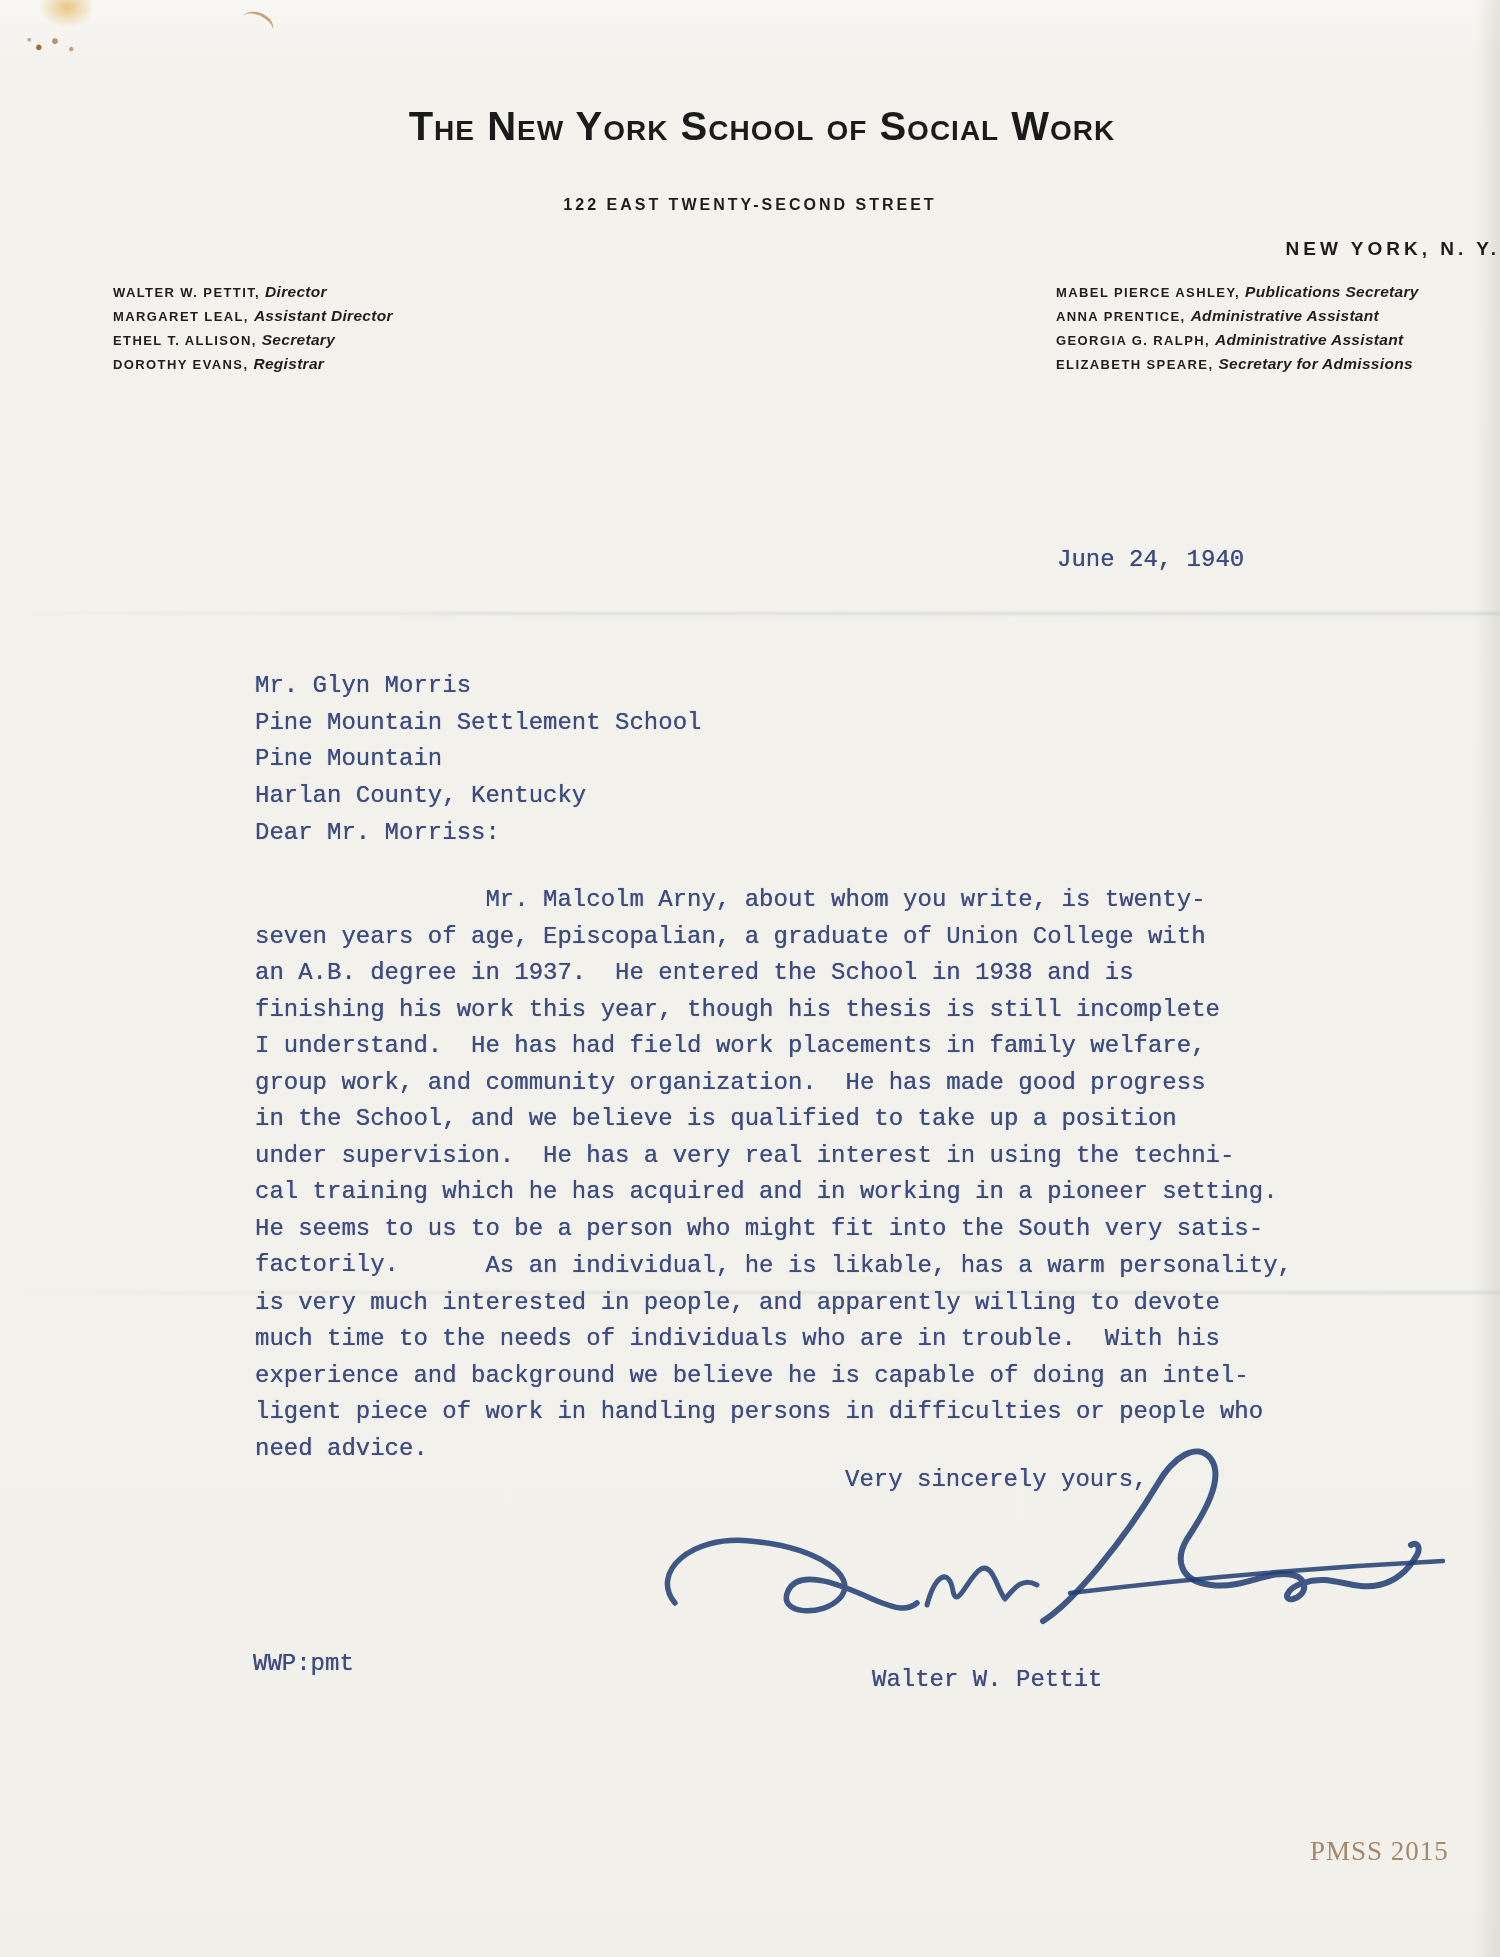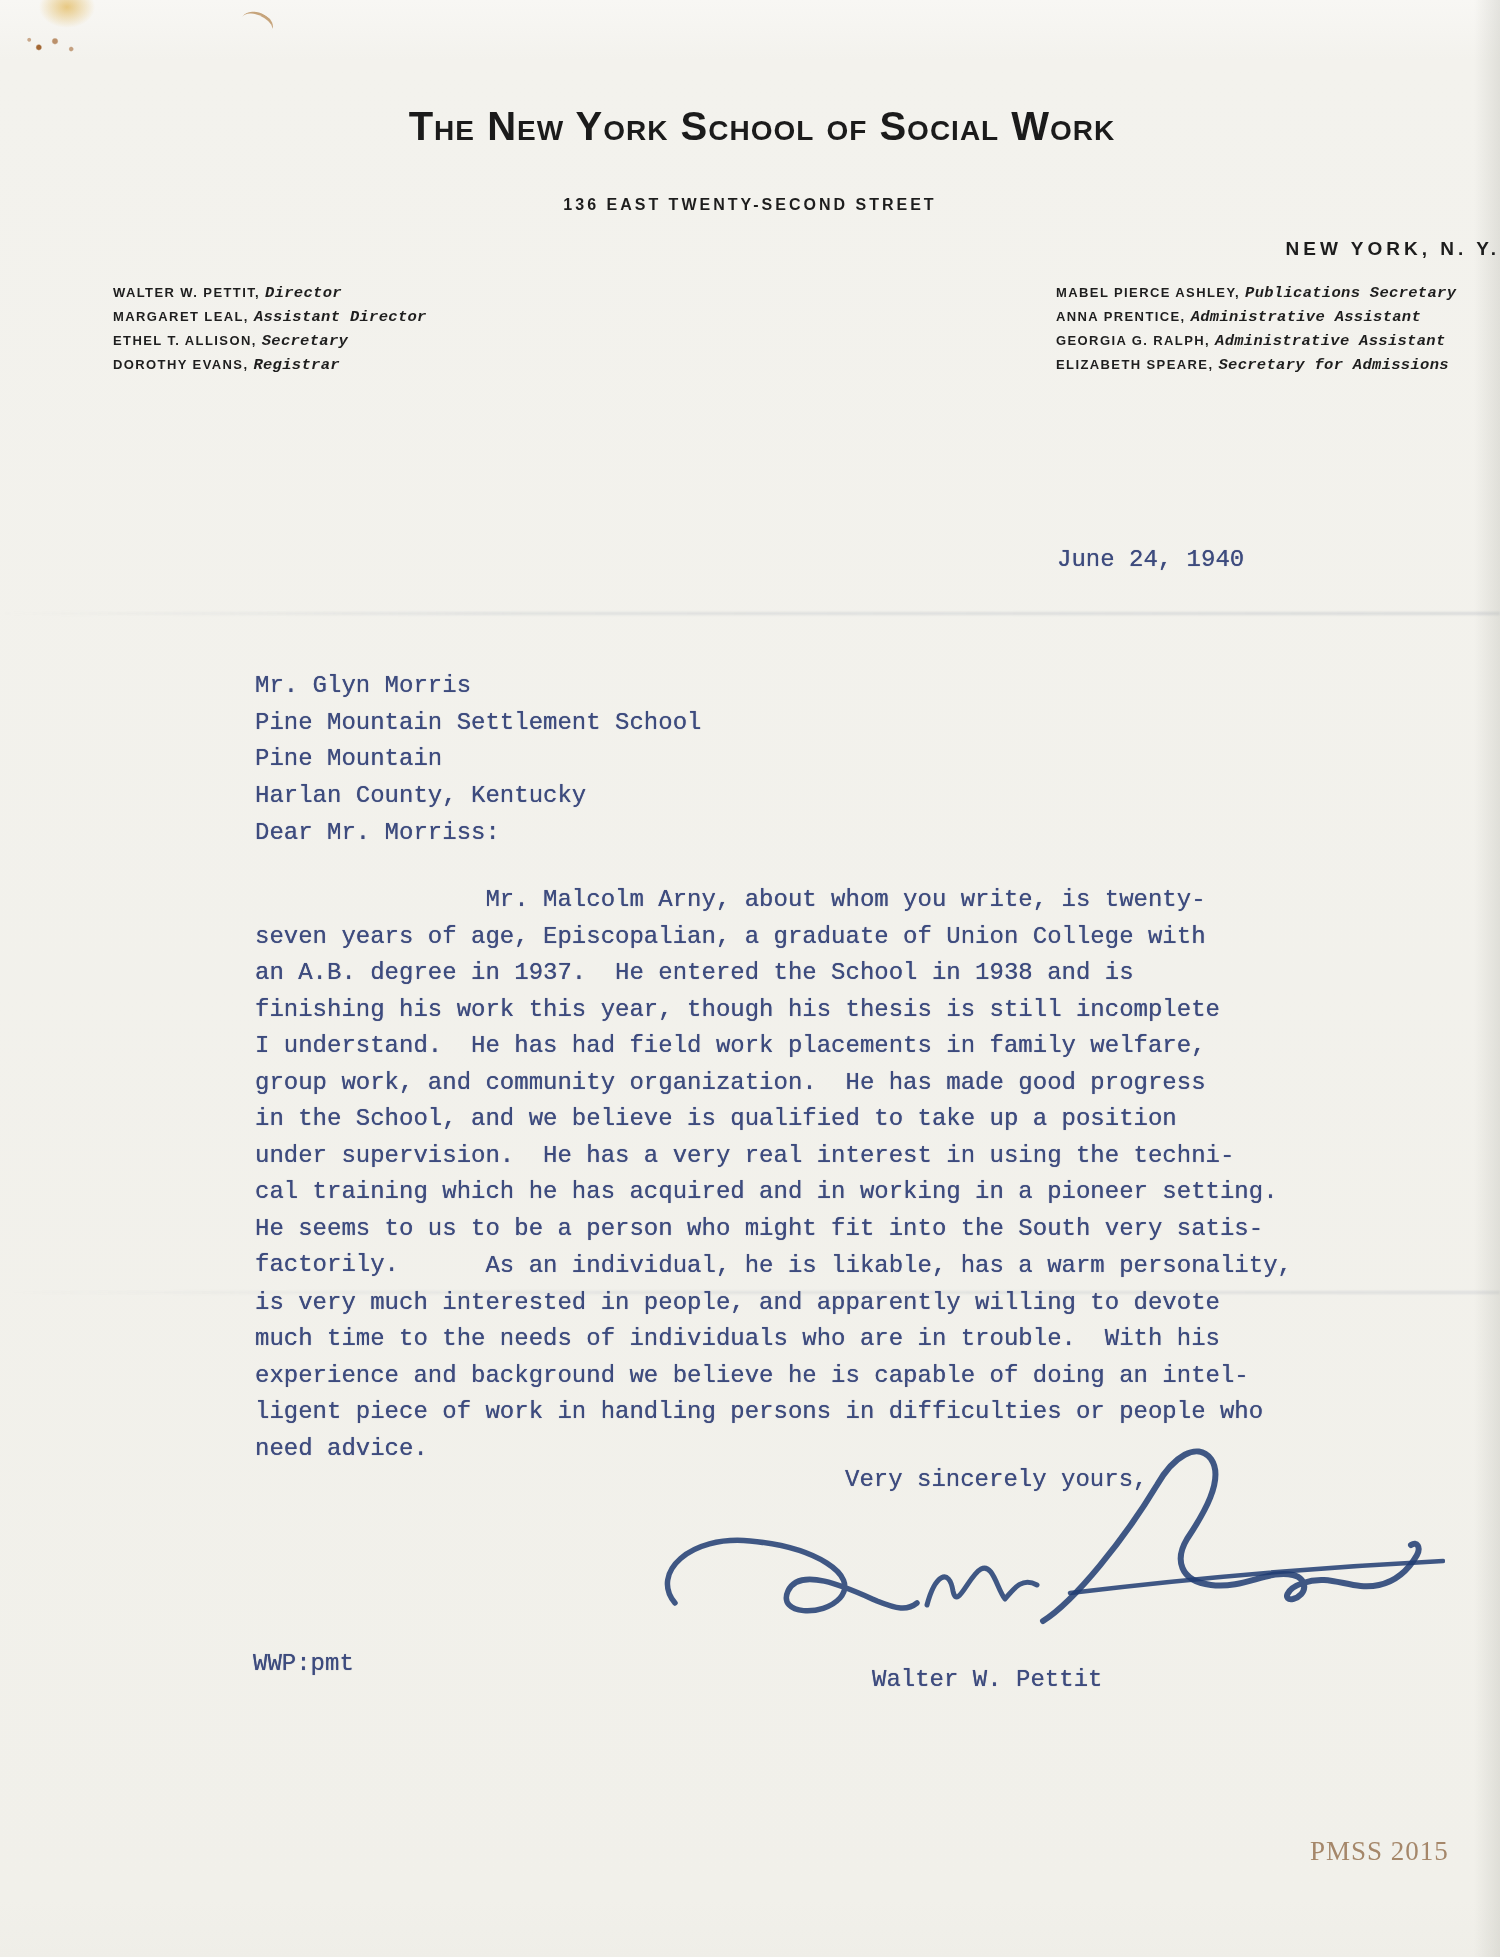--- a/index.html
+++ b/index.html
@@ -65,21 +65,21 @@
     text-align:right;font-weight:bold;font-size:19px;letter-spacing:4px;color:#1d1d1d;
   }
   .staff{position:absolute;top:283px;}
   .staff-left{left:113px;}
   .staff-right{left:1056px;}
   .staff-row{height:24px;white-space:nowrap;}
   .staff-name{
     font-weight:bold;font-size:13px;letter-spacing:1.4px;color:#1e1e1e;
   }
   .staff-title{
-    font-family:Liberation Mono, monospace;
+    font-family:Liberation Sans, sans-serif;
     font-style:italic;font-weight:bold;font-size:15.5px;color:#1e1e1e;
     margin-left:5px;letter-spacing:0.3px;
   }
 
   
   .typed{
     font-family:"Liberation Mono", monospace;
     font-size:24px;
     line-height:36.5px;
     color:#3d4b7e;
@@ -111,21 +111,21 @@
 <div id="paper">
 
   <div class="stain-blob"></div>
   <div class="stain-specks"></div>
   <div class="stain-curve"></div>
   <div class="fold-line fold-1"></div>
   <div class="fold-line fold-2"></div>
   <div class="edge-shade"></div>
 
   <div class="lh-title">The New York School of Social Work</div>
-  <div class="lh-street">136 EAST TWENTY-SECOND STREET</div>
+  <div class="lh-street">122 EAST TWENTY-SECOND STREET</div>
   <div class="lh-city">NEW YORK, N. Y.</div>
 
   <div class="staff staff-left">
     <div class="staff-row">
       <span class="staff-name">WALTER W. PETTIT,</span><span class="staff-title">Director</span>
     </div>
     <div class="staff-row">
       <span class="staff-name">MARGARET LEAL,</span><span class="staff-title">Assistant Director</span>
     </div>
     <div class="staff-row">

